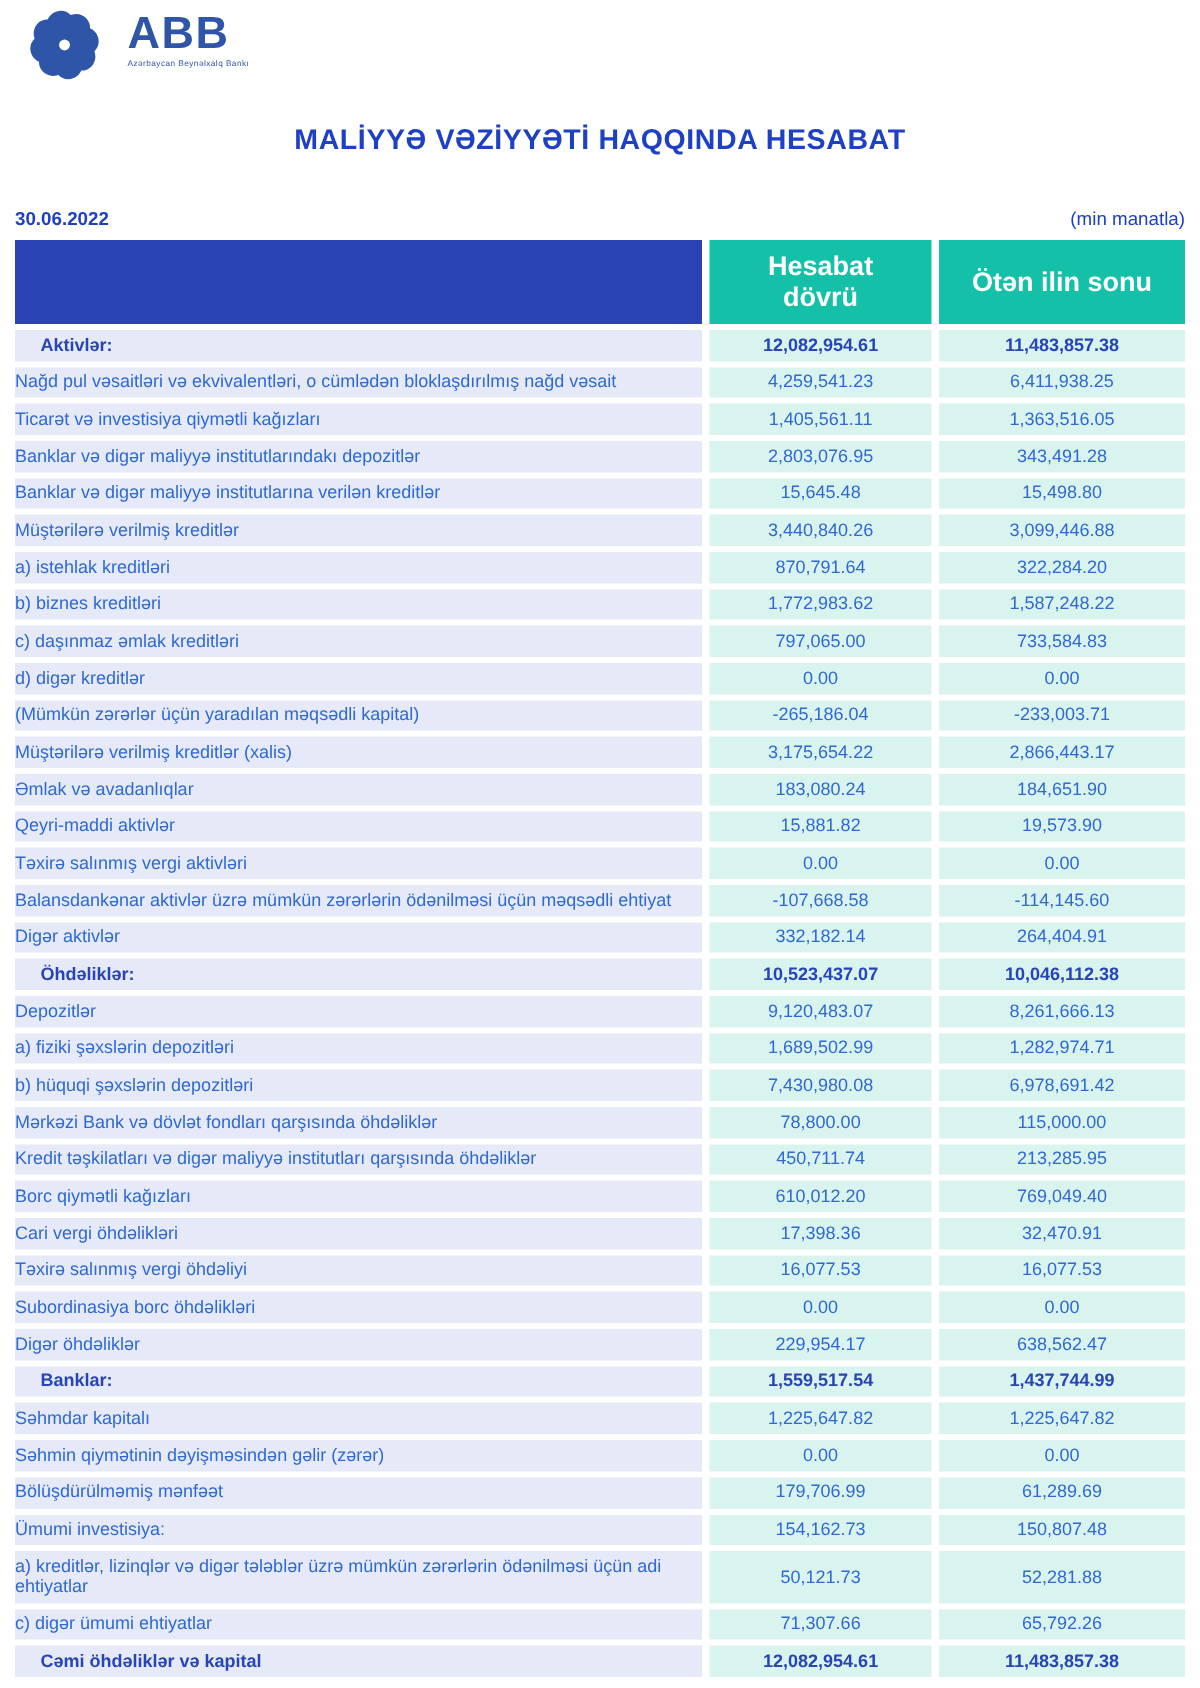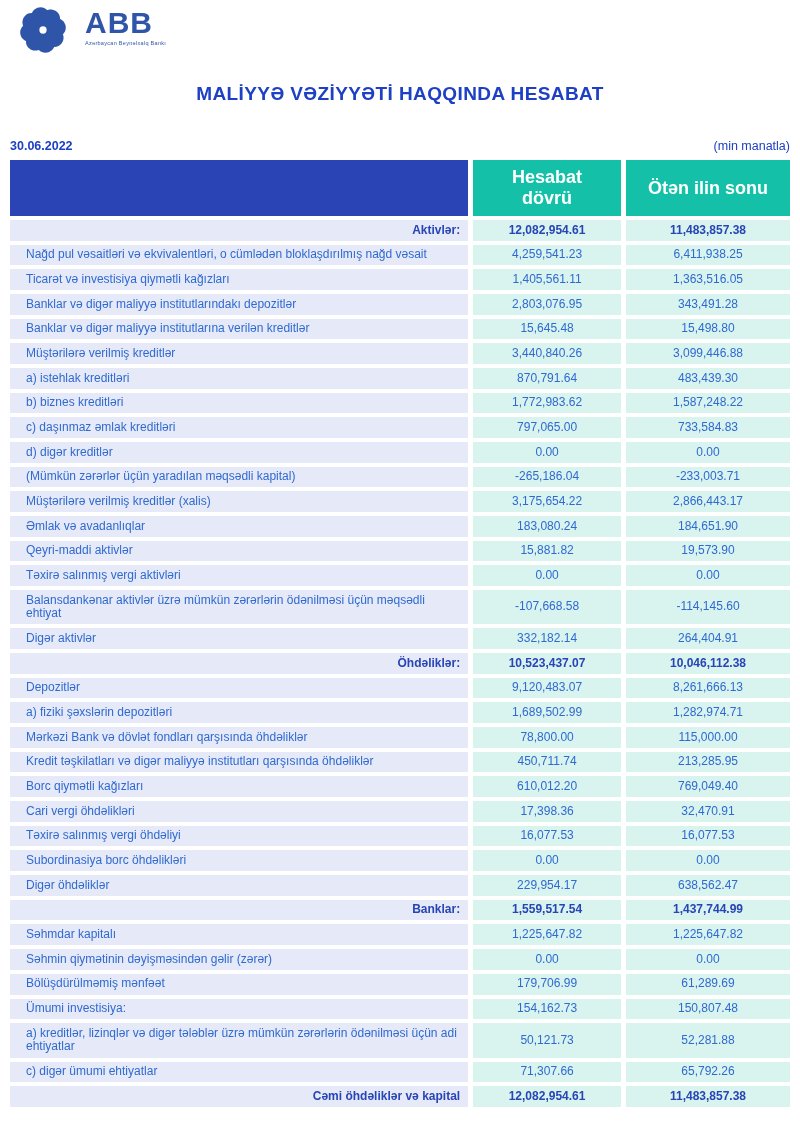--- a/index.html
+++ b/index.html
@@ -26,23 +26,23 @@
   .meta-date{font-weight:bold;}
   .meta-unit{font-weight:normal;margin-left:16px;}
 
   
   table.fin{width:100%;border-collapse:separate;border-spacing:5px 4px;table-layout:fixed;}
   col.c-label{width:59.5%;} col.c-v1{width:19.2%;} col.c-v2{width:21.3%;}
   th{padding:7px 13px;font-size:18px;font-weight:bold;color:#fff;text-align:center;}
   th.corner{background:var(--headerBar);}
   th.colhead{background:var(--teal);}
   td{padding:3.5px 8px;font-size:12px;line-height:1.14;vertical-align:middle;height:18px;}
-  td.label{background:var(--labelBg);color:var(--text);text-align:left;padding-left:16px;}
+  td.label{background:var(--labelBg);color:var(--text);text-align:left;padding-left:0;}
   td.val{background:var(--valueBg);color:var(--text);text-align:center;}
-  tr.section td.label{font-weight:bold;color:var(--sectionText);padding-left:17px;text-align:right;}
+  tr.section td.label{font-weight:bold;color:var(--sectionText);padding-left:17px;}
   tr.section td.val{font-weight:bold;color:var(--sectionText);}
 </style>
 </head>
 <body>
 
 <div class="page">
 
   <div class="logo-block">
     <svg class="logo-mark" viewBox="0 0 100 100" xmlns="http://www.w3.org/2000/svg" aria-hidden="true">
       <g fill="#2f55a9">
@@ -110,21 +110,21 @@
           <td class="val">15,498.80</td>
         </tr>
         <tr>
           <td class="label">Müştərilərə verilmiş kreditlər</td>
           <td class="val">3,440,840.26</td>
           <td class="val">3,099,446.88</td>
         </tr>
         <tr>
           <td class="label">a) istehlak kreditləri</td>
           <td class="val">870,791.64</td>
-          <td class="val">483,439.30</td>
+          <td class="val">322,284.20</td>
         </tr>
         <tr>
           <td class="label">b) biznes kreditləri</td>
           <td class="val">1,772,983.62</td>
           <td class="val">1,587,248.22</td>
         </tr>
         <tr>
           <td class="label">c) daşınmaz əmlak kreditləri</td>
           <td class="val">797,065.00</td>
           <td class="val">733,584.83</td>
@@ -178,20 +178,25 @@
           <td class="label">Depozitlər</td>
           <td class="val">9,120,483.07</td>
           <td class="val">8,261,666.13</td>
         </tr>
         <tr>
           <td class="label">a) fiziki şəxslərin depozitləri</td>
           <td class="val">1,689,502.99</td>
           <td class="val">1,282,974.71</td>
         </tr>
         <tr>
+          <td class="label">b) hüquqi şəxslərin depozitləri</td>
+          <td class="val">7,430,980.08</td>
+          <td class="val">6,978,691.42</td>
+        </tr>
+        <tr>
           <td class="label">Mərkəzi Bank və dövlət fondları qarşısında öhdəliklər</td>
           <td class="val">78,800.00</td>
           <td class="val">115,000.00</td>
         </tr>
         <tr>
           <td class="label">Kredit təşkilatları və digər maliyyə institutları qarşısında öhdəliklər</td>
           <td class="val">450,711.74</td>
           <td class="val">213,285.95</td>
         </tr>
         <tr>

